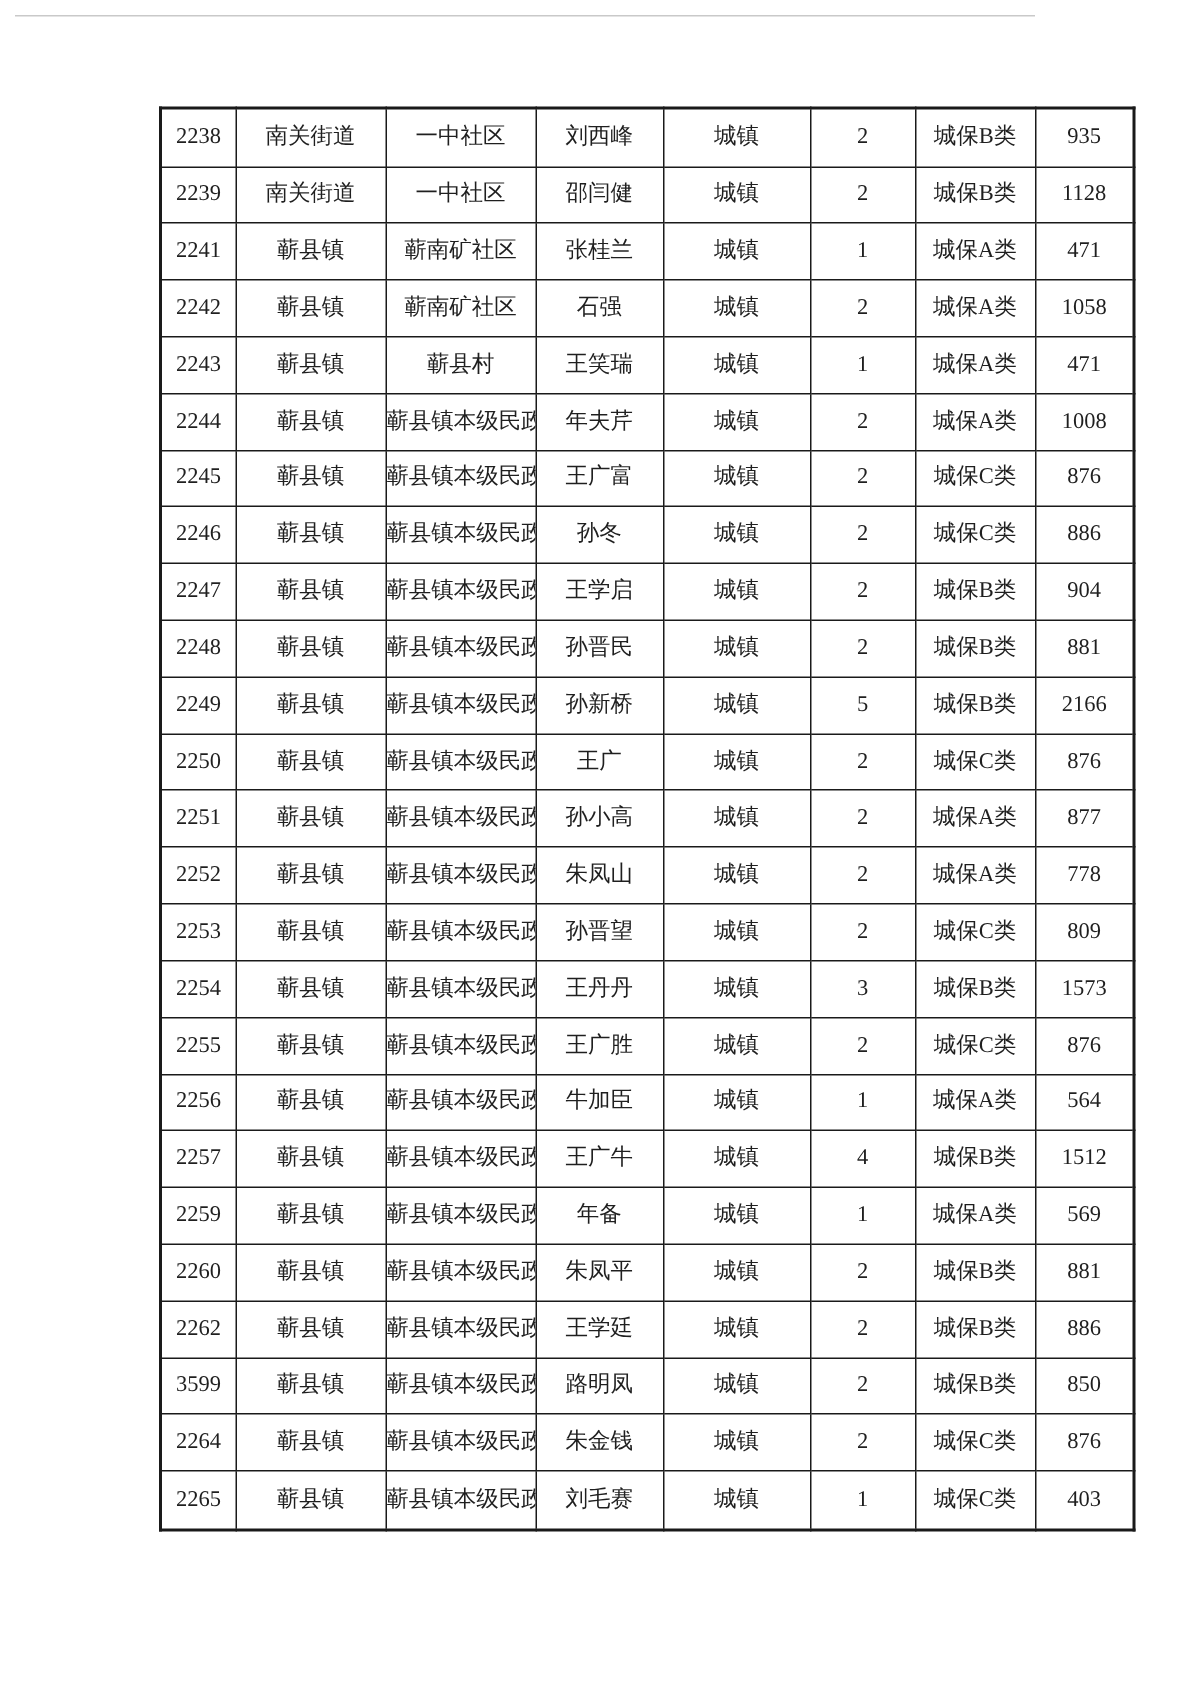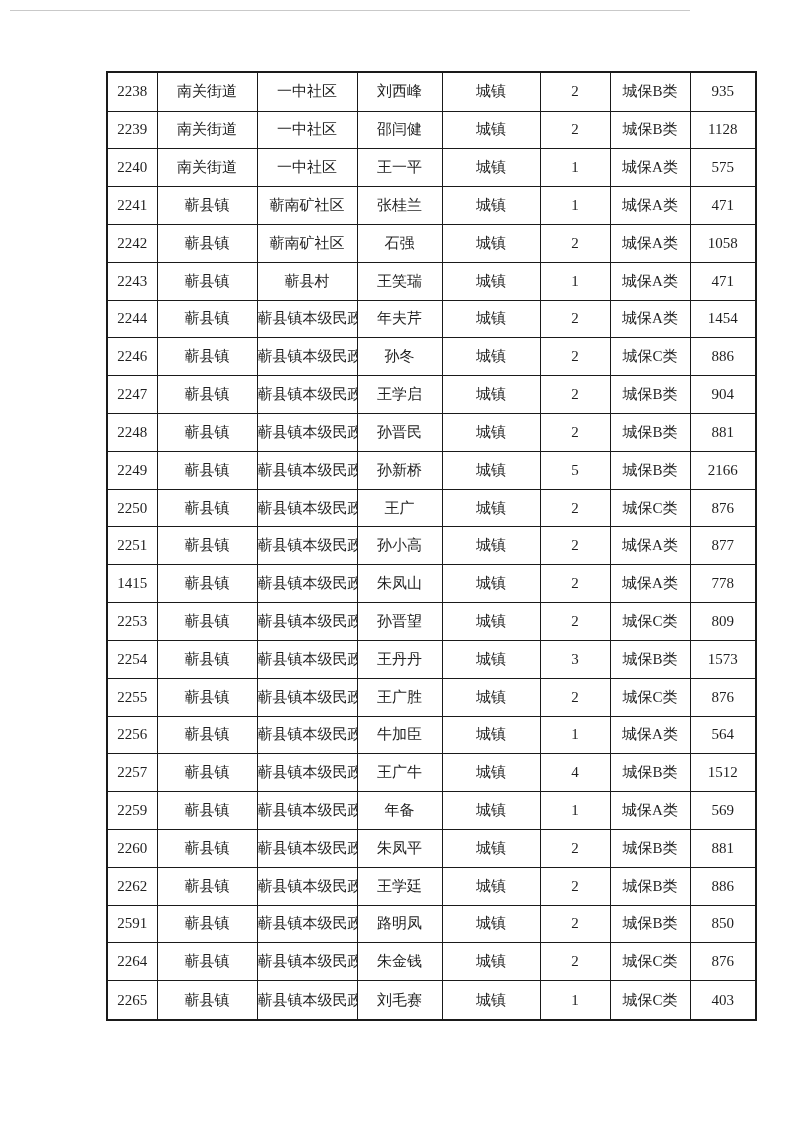--- a/index.html
+++ b/index.html
@@ -85,30 +85,20 @@
     <td>2239</td>
     <td>南关街道</td>
     <td>一中社区</td>
     <td>邵闫健</td>
     <td>城镇</td>
     <td>2</td>
     <td>城保B类</td>
     <td>1128</td>
   </tr>
         <tr>
-    <td>2240</td>
-    <td>南关街道</td>
-    <td>一中社区</td>
-    <td>王一平</td>
-    <td>城镇</td>
-    <td>1</td>
-    <td>城保A类</td>
-    <td>575</td>
-  </tr>
-        <tr>
     <td>2241</td>
     <td>蕲县镇</td>
     <td>蕲南矿社区</td>
     <td>张桂兰</td>
     <td>城镇</td>
     <td>1</td>
     <td>城保A类</td>
     <td>471</td>
   </tr>
         <tr>
@@ -132,21 +122,31 @@
     <td>471</td>
   </tr>
         <tr>
     <td>2244</td>
     <td>蕲县镇</td>
     <td>蕲县镇本级民政</td>
     <td>年夫芹</td>
     <td>城镇</td>
     <td>2</td>
     <td>城保A类</td>
-    <td>1454</td>
+    <td>1008</td>
+  </tr>
+        <tr>
+    <td>2245</td>
+    <td>蕲县镇</td>
+    <td>蕲县镇本级民政</td>
+    <td>王广富</td>
+    <td>城镇</td>
+    <td>2</td>
+    <td>城保C类</td>
+    <td>876</td>
   </tr>
         <tr>
     <td>2246</td>
     <td>蕲县镇</td>
     <td>蕲县镇本级民政</td>
     <td>孙冬</td>
     <td>城镇</td>
     <td>2</td>
     <td>城保C类</td>
     <td>886</td>
@@ -195,21 +195,21 @@
     <td>2251</td>
     <td>蕲县镇</td>
     <td>蕲县镇本级民政</td>
     <td>孙小高</td>
     <td>城镇</td>
     <td>2</td>
     <td>城保A类</td>
     <td>877</td>
   </tr>
         <tr>
-    <td>1415</td>
+    <td>2252</td>
     <td>蕲县镇</td>
     <td>蕲县镇本级民政</td>
     <td>朱凤山</td>
     <td>城镇</td>
     <td>2</td>
     <td>城保A类</td>
     <td>778</td>
   </tr>
         <tr>
     <td>2253</td>
@@ -285,21 +285,21 @@
     <td>2262</td>
     <td>蕲县镇</td>
     <td>蕲县镇本级民政</td>
     <td>王学廷</td>
     <td>城镇</td>
     <td>2</td>
     <td>城保B类</td>
     <td>886</td>
   </tr>
         <tr>
-    <td>2591</td>
+    <td>3599</td>
     <td>蕲县镇</td>
     <td>蕲县镇本级民政</td>
     <td>路明凤</td>
     <td>城镇</td>
     <td>2</td>
     <td>城保B类</td>
     <td>850</td>
   </tr>
         <tr>
     <td>2264</td>

